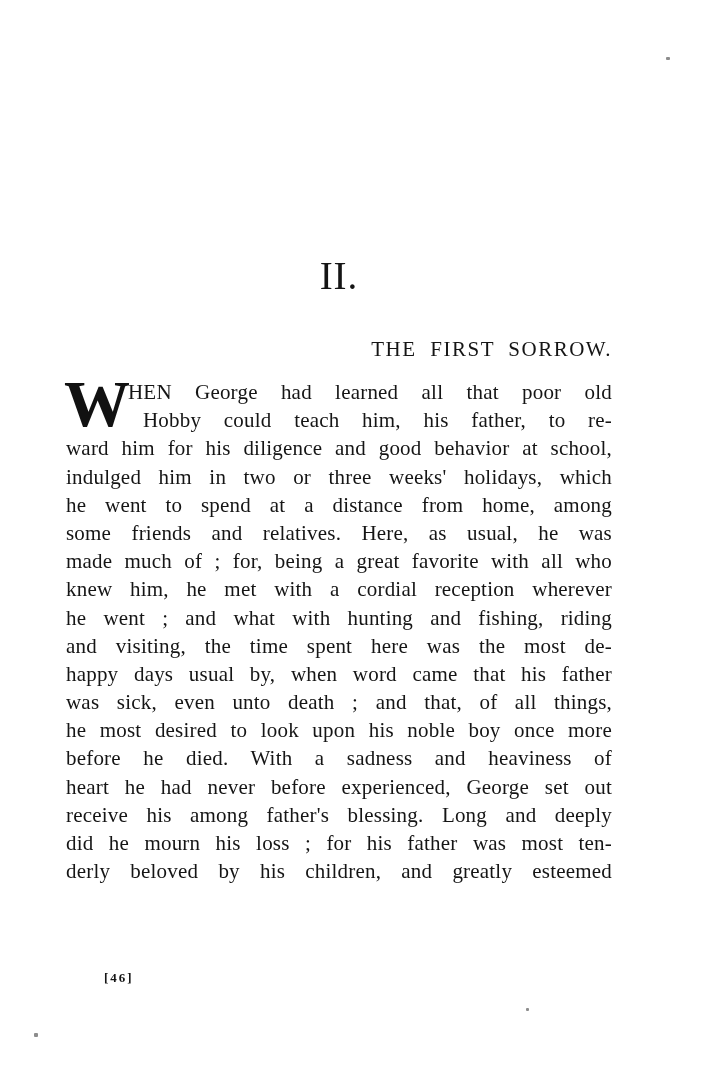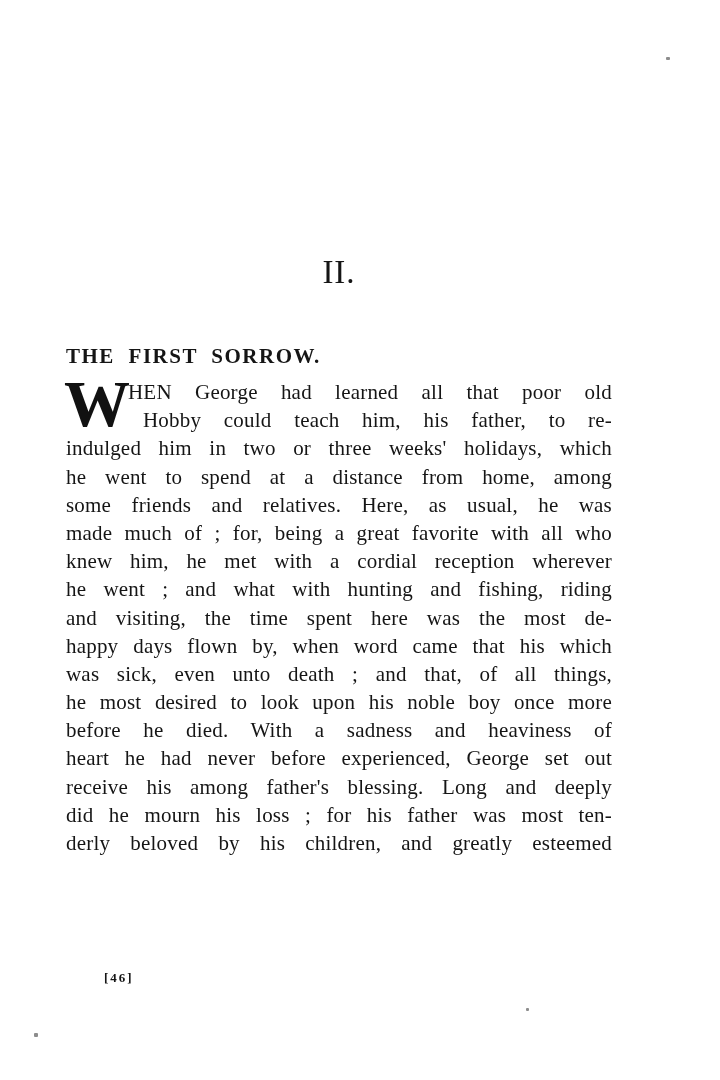--- a/index.html
+++ b/index.html
@@ -11,32 +11,32 @@
     overflow: hidden;
     font-family: "Liberation Serif", serif;
     color: #151515;
   }
   .chapter-heading {
     position: absolute;
     top: 256px;
     left: 66px;
     width: 546px;
     text-align: center;
-    font-size: 33px;
+    font-size: 39px;
     line-height: 1;
     letter-spacing: 1px;
   }
   .section-title {
     position: absolute;
-    top: 346px;
+    top: 339px;
     left: 66px;
     width: 546px;
-    text-align: left;
+    text-align: right;
     font-size: 21px;
-    font-weight: bold;
+    font-weight: normal;
     letter-spacing: 1.5px;
     word-spacing: 7px;
     line-height: 1;
   }
   .paragraph {
     position: absolute;
     top: 378px;
     left: 66px;
     width: 546px;
   }
@@ -87,28 +87,29 @@
 <div class="page">
 
   <div class="chapter-heading">II.</div>
 
   <div class="section-title">THE FIRST SORROW.</div>
 
   <div class="paragraph">
     <span class="drop-cap">W</span>
     <div class="line dc1">HEN George had learned all that poor old</div>
     <div class="line dc2">Hobby could teach him, his father, to re-</div>
+    <div class="line">ward him for his diligence and good behavior at school,</div>
     <div class="line">indulged him in two or three weeks' holidays, which</div>
     <div class="line">he went to spend at a distance from home, among</div>
     <div class="line">some friends and relatives.  Here, as usual, he was</div>
     <div class="line">made much of ; for, being a great favorite with all who</div>
     <div class="line">knew him, he met with a cordial reception wherever</div>
     <div class="line">he went ; and what with hunting and fishing, riding</div>
     <div class="line">and visiting, the time spent here was the most de-</div>
-    <div class="line">happy days flown by, when word came that his which</div>
+    <div class="line">happy days usual by, when word came that his father</div>
     <div class="line">was sick, even unto death ; and that, of all things,</div>
     <div class="line">he most desired to look upon his noble boy once more</div>
     <div class="line">before he died.  With a sadness and heaviness of</div>
     <div class="line">heart he had never before experienced, George set out</div>
     <div class="line">receive his among father's blessing.  Long and deeply</div>
     <div class="line">did he mourn his loss ; for his father was most ten-</div>
     <div class="line">derly beloved by his children, and greatly esteemed</div>
   </div>
 
   <div class="page-number">[46]</div>

